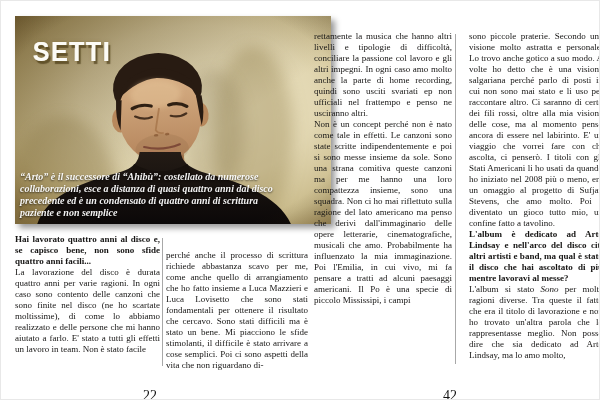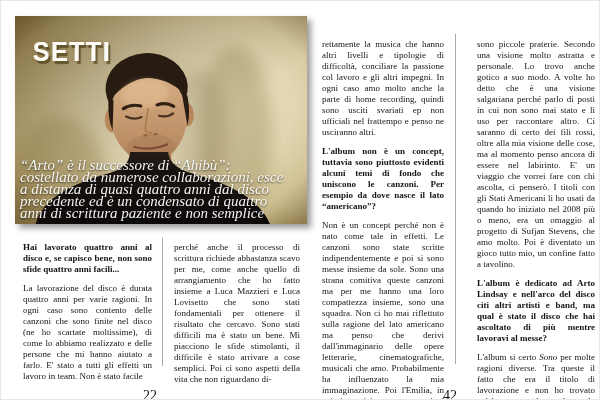--- a/index.html
+++ b/index.html
@@ -3,43 +3,43 @@
 <meta charset="utf-8">
 <style>
   html,body{margin:0;padding:0;background:#ffffff;}
   #canvas{
     position:relative;width:600px;height:400px;background:#ffffff;
     box-sizing:border-box;border:1px solid #e8e8e8;overflow:hidden;
     font-family:"Liberation Serif","DejaVu Serif",serif;color:#161514;
   }
   
   .photo{
-    position:absolute;left:14px;top:15px;width:292px;height:208px;
+    position:absolute;left:14px;top:15px;width:316px;height:208px;
     box-shadow:4px 4px 6px rgba(0,0,0,0.40);overflow:hidden;background:#404040;
   }
   .photo svg{display:block;width:100%;height:100%;}
   .mag-title{
     position:absolute;left:18px;top:20px;
     font-family:"Liberation Sans","DejaVu Sans",sans-serif;
     font-weight:700;font-size:25px;letter-spacing:1.5px;color:#fcfbf5;
     transform:scaleY(1.1);transform-origin:left top;
     text-shadow:2px 2px 1px rgba(62,46,10,0.6),-0.5px -0.5px 0 rgba(255,255,255,0.7),0 0 3px rgba(120,95,35,0.5);
   }
   .photo-caption{
     position:absolute;left:5px;bottom:5px;width:264px;
-    font-style:italic;font-weight:400;font-size:15px;line-height:12px;
+    font-style:italic;font-weight:700;font-size:10px;line-height:12px;
     color:rgba(255,255,255,0.95);text-shadow:0 1px 2px rgba(0,0,0,0.65);
   }
   
   .col{position:absolute;font-size:9px;line-height:11px;text-align:justify;}
-  .col p{margin:8px;}
+  .col p{margin:0;}
   .col .q{font-weight:700;}
   .em{font-style:italic;}
   #col1{left:14px;top:233px;width:145px;height:150px;}
-  #col2{left:165px;top:233px;width:142px;height:150px;}
+  #col2{left:165px;top:249px;width:142px;height:150px;}
   #col3{left:313px;top:30px;width:138px;height:355px;}
   #col4{left:468px;top:30px;width:134px;height:355px;}
   .vdiv{position:absolute;width:1px;background:#a8a8a8;}
   #div-left{left:161px;top:237px;height:128px;}
   #div-right{left:454px;top:33px;height:330px;}
   .pagenum{
     position:absolute;top:387px;width:30px;text-align:center;
     font-weight:400;font-size:14px;color:#141414;
   }
   #pn22{left:134px;}
@@ -130,27 +130,26 @@
   <div id="div-left" class="vdiv"></div>
 
   <div id="col2" class="col">
     <p>perché anche il processo di scrittura richiede abbastanza scavo per me, come anche quello di arrangiamento che ho fatto insieme a Luca Mazzieri e Luca Lovisetto che sono stati fondamentali per ottenere il risultato che cercavo. Sono stati difficili ma è stato un bene. Mi piacciono le sfide stimolanti, il difficile è stato arrivare a cose semplici. Poi ci sono aspetti della vita che non riguardano di-</p>
   </div>
 
   <div id="pn22" class="pagenum">22</div>
 
   <div id="col3" class="col">
     <p>rettamente la musica che hanno altri livelli e tipologie di difficoltà, conciliare la passione col lavoro e gli altri impegni. In ogni caso amo molto anche la parte di home recording, quindi sono usciti svariati ep non ufficiali nel frattempo e penso ne usciranno altri.</p>
-    <p class="q">L'album non è un concept, tuttavia sono piuttosto evidenti alcuni temi di fondo che uniscono le canzoni. Per esempio da dove nasce il lato “americano”?</p>
     <p>Non è un concept perché non è nato come tale in effetti. Le canzoni sono state scritte indipendentemente e poi si sono messe insieme da sole. Sono una strana comitiva queste canzoni ma per me hanno una loro compattezza insieme, sono una squadra. Non ci ho mai riflettuto sulla ragione del lato americano ma penso che derivi dall'immaginario delle opere letterarie, cinematografiche, musicali che amo. Probabilmente ha influenzato la mia immaginazione. Poi l'Emilia, in cui vivo, mi fa pensare a tratti ad alcuni paesaggi americani. Il Po è una specie di piccolo Mississipi, i campi</p>
   </div>
 
   <div id="div-right" class="vdiv"></div>
 
   <div id="col4" class="col">
     <p>sono piccole praterie. Secondo una visione molto astratta e personale. Lo trovo anche gotico a suo modo. A volte ho detto che è una visione salgariana perché parlo di posti in cui non sono mai stato e li uso per raccontare altro. Ci saranno di certo dei fili rossi, oltre alla mia visione delle cose, ma al momento penso ancora di essere nel labirinto. E' un viaggio che vorrei fare con chi ascolta, ci penserò. I titoli con gli Stati Americani li ho usati da quando ho iniziato nel 2008 più o meno, era un omaggio al progetto di Sufjan Stevens, che amo molto. Poi è diventato un gioco tutto mio, un confine fatto a tavolino.</p>
     <p class="q">L'album è dedicato ad Arto Lindsay e nell'arco del disco citi altri artisti e band, ma qual è stato il disco che hai ascoltato di più mentre lavoravi al messe?</p>
-    <p><span>L'album si certo</span><span class="em"> Sono </span><span>per molte ragioni diverse. Tra queste il fatto che era il titolo di lavorazione e non ho trovato un'altra parola che lo rappresentasse meglio. Non posso dire che sia dedicato ad Arto Lindsay, ma lo amo molto,</span></p>
+    <p><span>L'album si stato</span><span class="em"> Sono </span><span>per molte ragioni diverse. Tra queste il fatto che era il titolo di lavorazione e non ho trovato un'altra parola che lo rappresentasse meglio. Non posso dire che sia dedicato ad Arto Lindsay, ma lo amo molto,</span></p>
   </div>
 
   <div id="pn23" class="pagenum">42</div>
 
 </div>
 
 </body></html>

